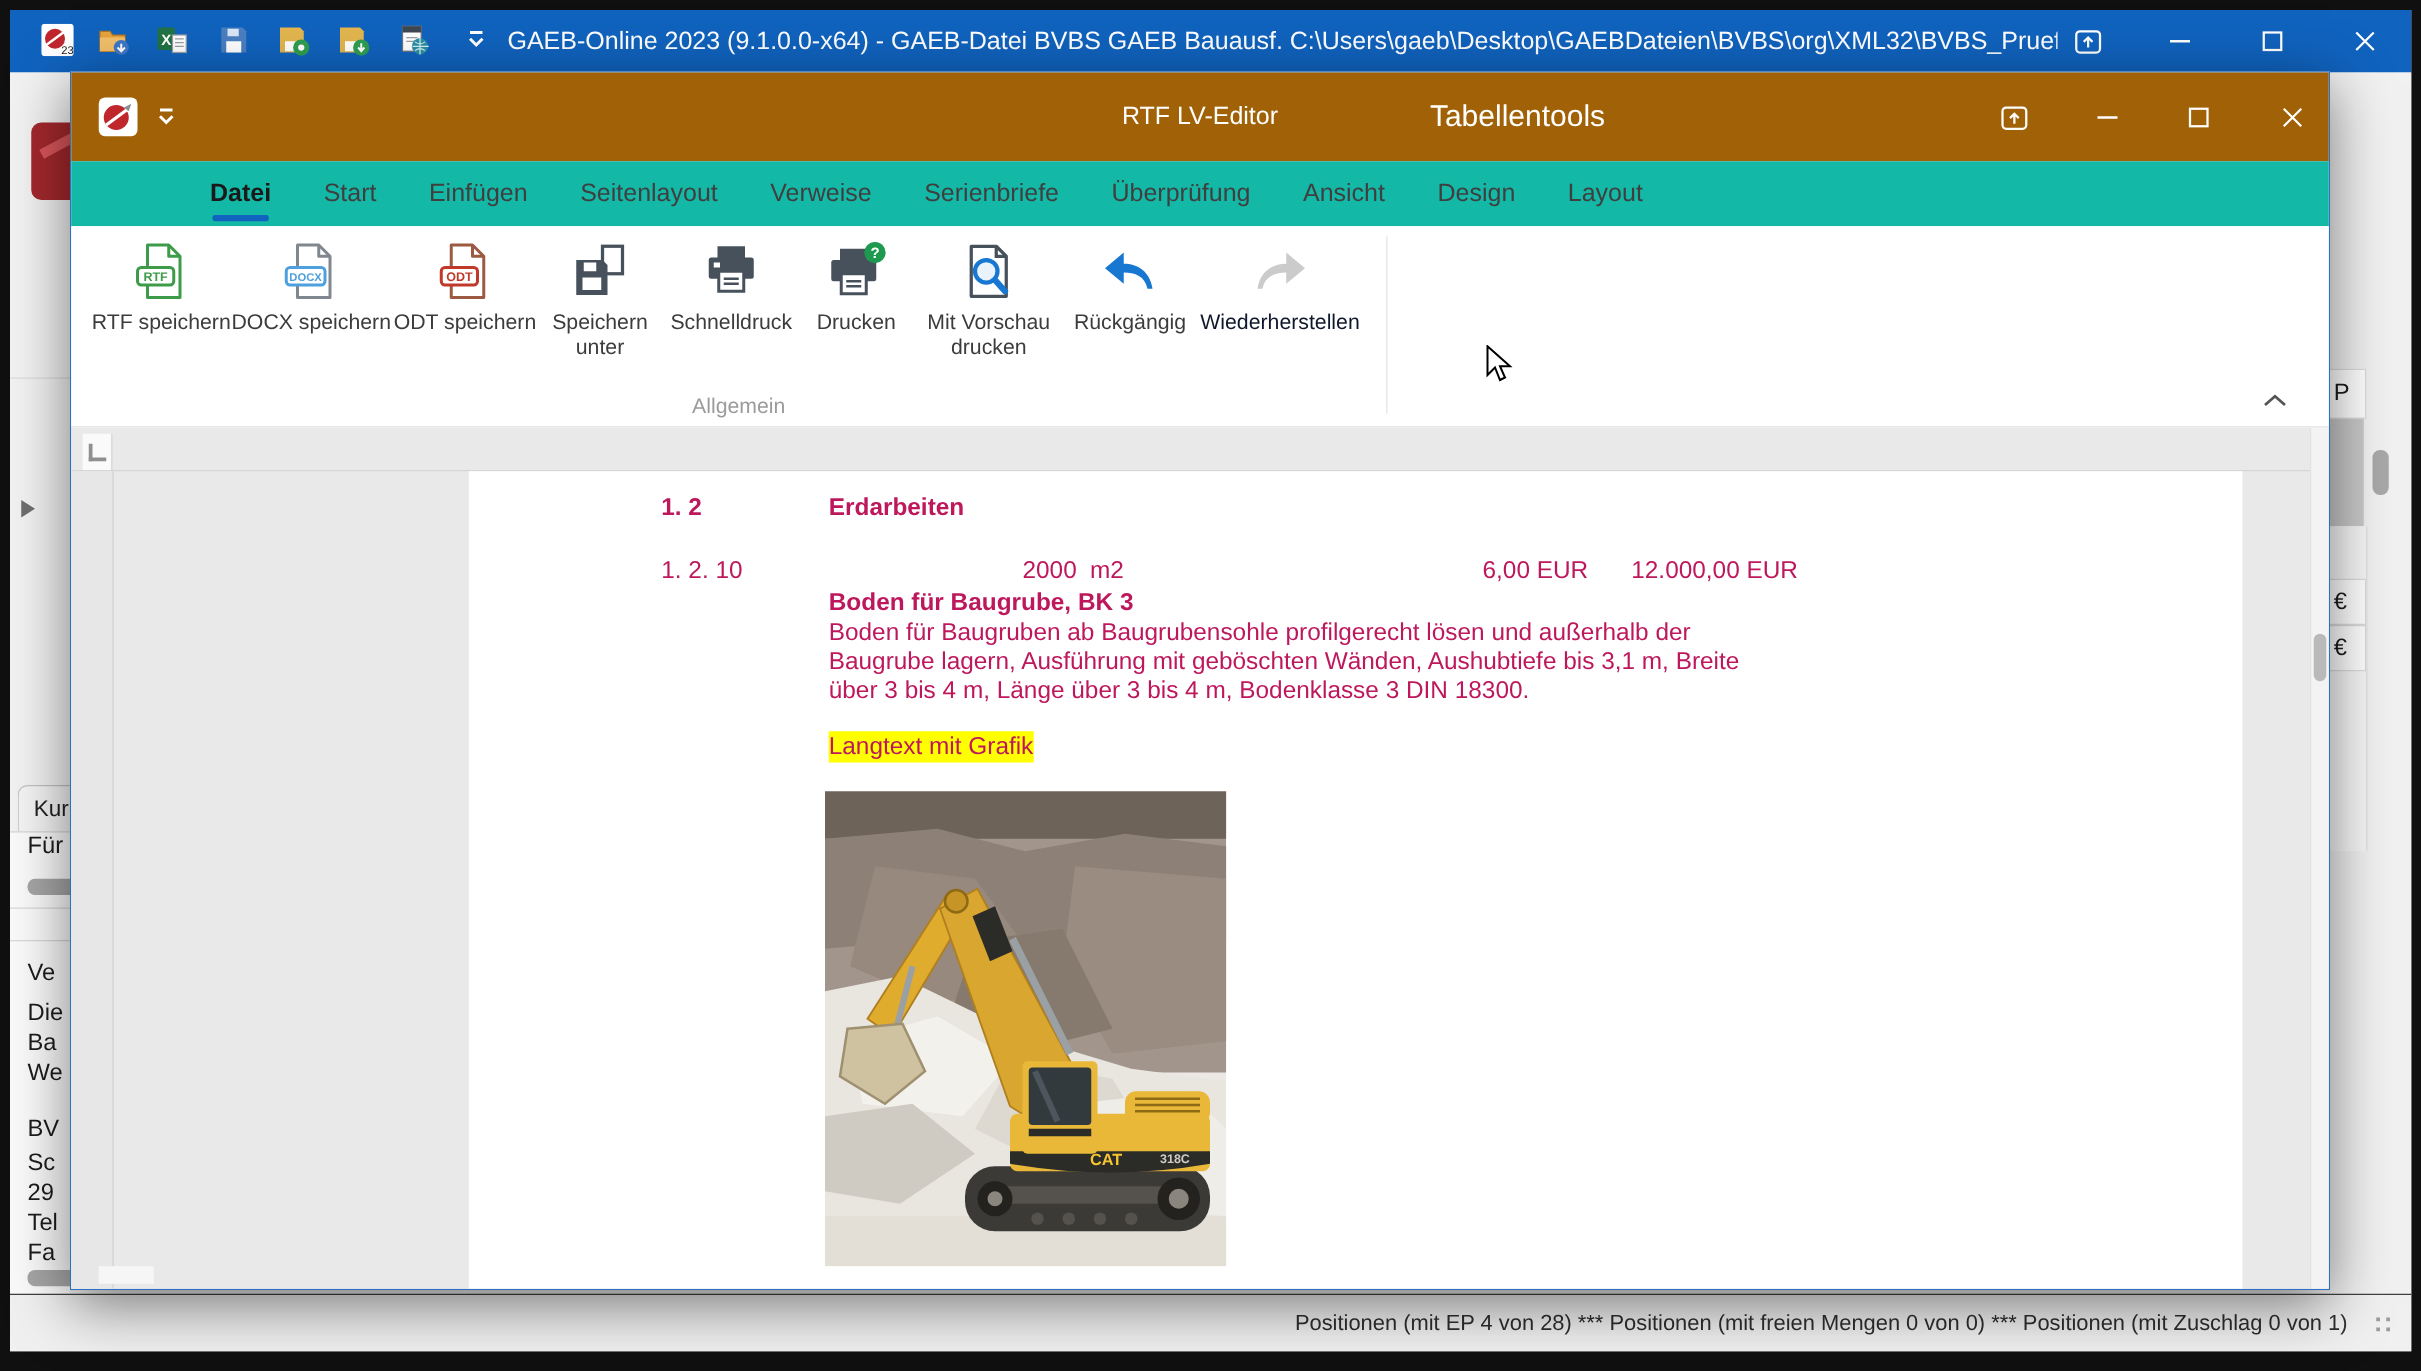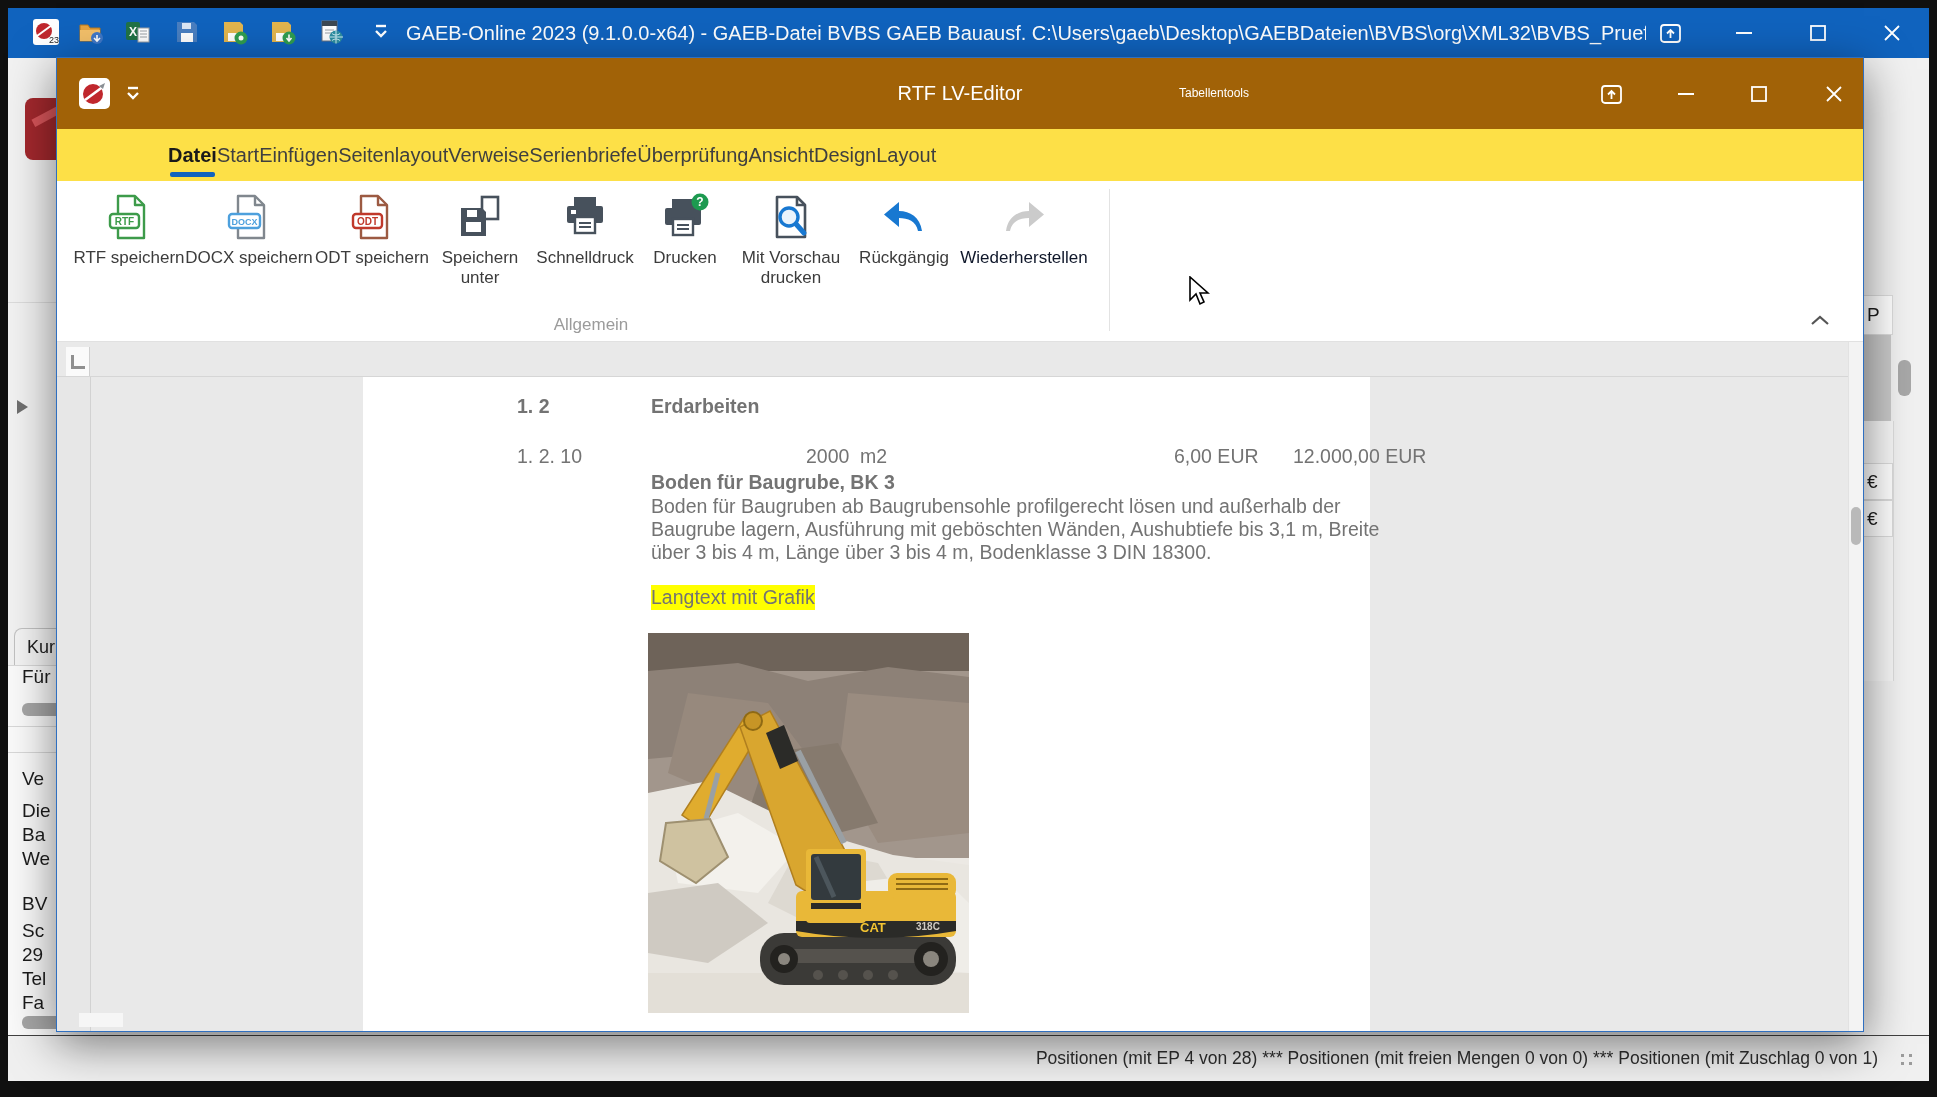--- a/index.html
+++ b/index.html
@@ -38,24 +38,24 @@
   .statusbar{position:absolute;left:0;bottom:0;width:100%;height:46px;background:#f0f0f0;border-top:1px solid #404040;box-sizing:border-box}
   .status-text{position:absolute;right:51px;top:0;height:45px;line-height:45px;font-size:17.5px;color:#2e2e2e;white-space:nowrap}
   .grip{position:absolute;right:14px;bottom:13px;width:14px;height:14px}
   .grip i{position:absolute;width:3px;height:3px;background:#9c9c9c}
   
   .editor{position:absolute;left:56px;top:57px;width:1806px;height:973px;background:#fff;border:1px solid #2f6fc0;box-sizing:content-box;box-shadow:0 12px 44px rgba(0,0,0,.5)}
   .ed-titlebar{position:absolute;left:0;top:0;width:100%;height:71px;background:#a16207}
   .ed-appicon{position:absolute;left:22px;top:20px;width:31px;height:31px;background:#fff;border-radius:5px}
   .ed-chevron{position:absolute;left:66px;top:27px;width:20px;height:18px;color:#fff}
   .ed-title{position:absolute;left:0;right:0;top:0;height:71px;line-height:71px;text-align:center;color:#fff;font-size:20px}
-  .ed-context{position:absolute;left:1057px;width:200px;top:0;height:71px;line-height:71px;text-align:center;color:#fff;font-size:12px}
+  .ed-context{position:absolute;left:1057px;width:200px;top:0;height:71px;line-height:71px;text-align:center;color:#fff;font-size:24px}
   .ed-winbtn{position:absolute;top:11px;width:50px;height:50px;display:flex;align-items:center;justify-content:center;color:#fff}
   
-  .ribbon-tabs{position:absolute;left:0;top:71px;width:100%;height:52px;background:#fde047;display:flex;align-items:stretch;padding-left:111px;box-sizing:border-box}
+  .ribbon-tabs{position:absolute;left:0;top:71px;width:100%;height:52px;background:#14b8a6;display:flex;align-items:stretch;gap:42px;padding-left:111px;box-sizing:border-box}
   .ribbon-disp{position:absolute;left:26px;top:83px;width:34px;height:26px;color:#555}
   .rtab{font-size:20px;color:#3f3f3f;display:flex;align-items:center;position:relative;cursor:default;white-space:nowrap}
   .rtab.active{font-weight:bold;color:#1a1a1a}
   .rtab.active:after{content:"";position:absolute;left:2px;right:2px;bottom:4px;height:5px;background:#1063be;border-radius:2px}
   
   .ribbon-bar{position:absolute;left:0;top:123px;width:100%;height:161px;background:#fff;border-bottom:1px solid #e1e1e1;box-sizing:border-box}
   .tb-row{position:absolute;left:16px;top:6px;display:flex}
   .tbtn{display:flex;flex-direction:column;align-items:center;text-align:center}
   .tbtn .ic{width:48px;height:48px;margin-top:6px}
   .tbtn .lbl{margin-top:7px;font-size:17px;line-height:1.18;color:#3c3c3c}
@@ -63,21 +63,21 @@
   .w112{width:112px}.w128{width:128px}.w118{width:118px}.w98{width:98px}.w88{width:88px}.w124{width:124px}.w102{width:102px}.w138{width:138px}
   .group-label{position:absolute;left:16px;top:134px;width:1036px;text-align:center;font-size:17px;color:#9b9b9b}
   .vsep{position:absolute;left:1052px;top:8px;width:1px;height:142px;background:#e3e3e3}
   .collapse-btn{position:absolute;right:28px;bottom:10px;width:30px;height:22px;color:#555;display:flex;align-items:center;justify-content:center}
   
   .doc-area{position:absolute;left:0;top:284px;width:100%;height:689px;background:#e9e9e9;overflow:hidden}
   .ruler-corner{position:absolute;left:9px;top:5px;width:23px;height:29px;background:#fafafa;border-right:1px solid #cfcfcf;border-bottom:1px solid #cfcfcf}
   .ruler-corner i{position:absolute;left:5px;top:8px;width:11px;height:11px;border-left:3px solid #8f8f8f;border-bottom:3px solid #8f8f8f}
   .doc-hline{position:absolute;left:0;right:14px;top:34px;height:1px;background:#d6d6d6}
   .ruler-strip{position:absolute;left:0;top:35px;width:33px;bottom:0;background:#e7e7e7;border-right:1px solid #d2d2d2}
-  .page{position:absolute;left:306px;top:35px;width:1007px;bottom:0;background:#fff;font-size:19.5px;color:#737373}
+  .page{position:absolute;left:318px;top:35px;width:1419px;bottom:0;background:#fff;font-size:19.5px;color:#be185d}
   .page .abs{position:absolute;white-space:nowrap}
   .page .b{font-weight:bold}
   .descline{position:absolute;left:288px;white-space:nowrap}
   .hl-note{position:absolute;left:288px;top:208px;background:#ffff00;padding:1px 0;font-family:Liberation Sans, sans-serif}
   .photo{position:absolute;left:285px;top:256px;width:321px;height:380px}
   .vscroll{position:absolute;left:1791px;top:0;width:14px;bottom:0;background:#f3f3f3;border-left:1px solid #e2e2e2}
   .vscroll .thumb{position:absolute;left:2px;top:165px;width:10px;height:38px;background:#b9b9b9;border-radius:5px}
   .hnotch{position:absolute;left:22px;bottom:4px;width:44px;height:14px;background:#f6f6f6}
   
   .cursor{position:absolute;left:1188px;top:276px;width:22px;height:30px;z-index:60}

